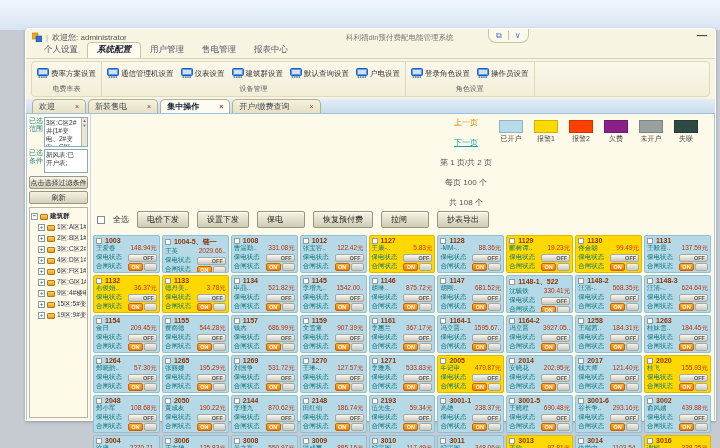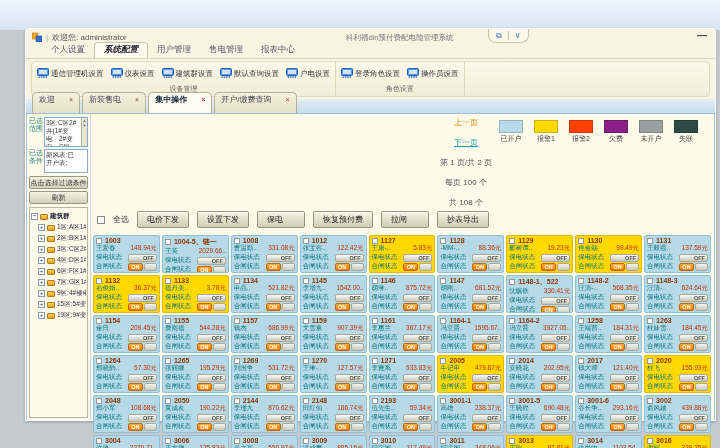--- a/index.html
+++ b/index.html
@@ -17,41 +17,41 @@
   .appicon { width:10px; height:10px; flex:none; }
   .tsep { color:#aaa; }
   .app-title { position:absolute; left:320px; top:4px; font-size:7.5px; color:#777; }
   .capsule { position:absolute; left:462px; top:0; height:14px; padding:0 7px;
     background:#fcf9ea; border:1px solid #c8c4a8; border-top:none; border-radius:0 0 8px 8px;
     display:flex; align-items:center; gap:6px; color:#3a78c8; font-size:8px; }
   .capsule .cdiv { width:1px; height:9px; background:#c8c4a8; }
   .minbtn { position:absolute; right:8px; top:1px; font-size:10px; font-weight:bold; color:#444; }
 
   
-  .menubar { height:14px; display:flex; align-items:flex-end; padding-left:16px;
+  .menubar { height:14px; display:flex; align-items:flex-end; padding-left:9px;
     border-bottom:1px solid #d8d4b8; }
   .mtab { padding:1px 9px 2px; font-size:8.5px; color:#556; }
   .mtab.active { background:#fefcf0; border:1px solid #c8c4a8; border-bottom:none;
     border-radius:4px 4px 0 0; font-weight:bold; color:#223;font-style:italic; }
 
   
   .ribbon { height:40px; padding:2px 5px; }
   .rpanel { height:36px; border:1px solid #dedac0; border-radius:4px;
     background:linear-gradient(#fbf8ea,#f2eed8); display:flex; overflow:hidden; }
   .rgroup { display:flex; flex-direction:column; justify-content:space-between;
     padding:3px 5px 1px; border-right:1px solid #ddd8bc; }
   .rgroup:last-child { border-right:none; flex:1; }
   .rbtns { display:flex; gap:7px; align-items:center; flex:1; }
   .rbtn { display:flex; gap:2px; align-items:center; font-size:7.5px; color:#333; white-space:nowrap; }
   .rglabel { font-size:7px; color:#666; text-align:center; padding:1px 0; }
 
   
   .doctabs { height:15px; display:flex; gap:2px; align-items:flex-end; padding-left:6px;
     background:linear-gradient(#e3edf6,#c9ddec); border-bottom:1px solid #9ec0da; }
-  .dtab { padding:1px 6px 8px; font-size:8px; color:#445; display:flex; gap:14px; align-items:center;
+  .dtab { padding:1px 6px 1px; font-size:8px; color:#445; display:flex; gap:20px; align-items:center;
     background:linear-gradient(#f4f1dc,#e5e1c6); border:1px solid #b4b096; border-bottom:none;
     border-radius:5px 5px 0 0; white-space:nowrap; }
   .dtab .x { color:#a33; font-size:7px; }
   .dtab.active { background:#fdfcf2; font-weight:bold; color:#123; }
 
   
   .content { position:absolute; top:85px; bottom:0; left:0; right:0; display:flex;
     background:#fdfae9; border-left:1px solid #aac8dc; border-right:1px solid #aac8dc; }
   .sidebar { width:64px; padding:3px 2px 2px; border-right:1px solid #ccd8e2;
     display:flex; flex-direction:column; }
@@ -153,20 +153,38 @@
               <span><svg width="12" height="10" viewBox="0 0 12 10">
                   <rect x="0.5" y="0.5" width="11" height="7" rx="1" fill="#5a9ae6" stroke="#2060b0"></rect>
                   <rect x="2" y="2" width="8" height="4" fill="#cfe2f8"></rect>
                   <g fill="#2060b0">
                     <rect x="1.6" y="8.4" width="1.6" height="1.3"></rect>
                     <rect x="3.9" y="8.4" width="1.6" height="1.3"></rect>
                     <rect x="6.2" y="8.4" width="1.6" height="1.3"></rect>
                     <rect x="8.5" y="8.4" width="1.6" height="1.3"></rect>
                   </g>
                 </svg></span>
+              <span>费率方案设置</span>
+            </div>
+          </div>
+          <div class="rglabel">电费率表</div>
+        </div>
+        <div class="rgroup">
+          <div class="rbtns">
+            <div class="rbtn">
+              <span><svg width="12" height="10" viewBox="0 0 12 10">
+                  <rect x="0.5" y="0.5" width="11" height="7" rx="1" fill="#5a9ae6" stroke="#2060b0"></rect>
+                  <rect x="2" y="2" width="8" height="4" fill="#cfe2f8"></rect>
+                  <g fill="#2060b0">
+                    <rect x="1.6" y="8.4" width="1.6" height="1.3"></rect>
+                    <rect x="3.9" y="8.4" width="1.6" height="1.3"></rect>
+                    <rect x="6.2" y="8.4" width="1.6" height="1.3"></rect>
+                    <rect x="8.5" y="8.4" width="1.6" height="1.3"></rect>
+                  </g>
+                </svg></span>
               <span>通信管理机设置</span>
             </div>
             <div class="rbtn">
               <span><svg width="12" height="10" viewBox="0 0 12 10">
                   <rect x="0.5" y="0.5" width="11" height="7" rx="1" fill="#5a9ae6" stroke="#2060b0"></rect>
                   <rect x="2" y="2" width="8" height="4" fill="#cfe2f8"></rect>
                   <g fill="#2060b0">
                     <rect x="1.6" y="8.4" width="1.6" height="1.3"></rect>
                     <rect x="3.9" y="8.4" width="1.6" height="1.3"></rect>
                     <rect x="6.2" y="8.4" width="1.6" height="1.3"></rect>

